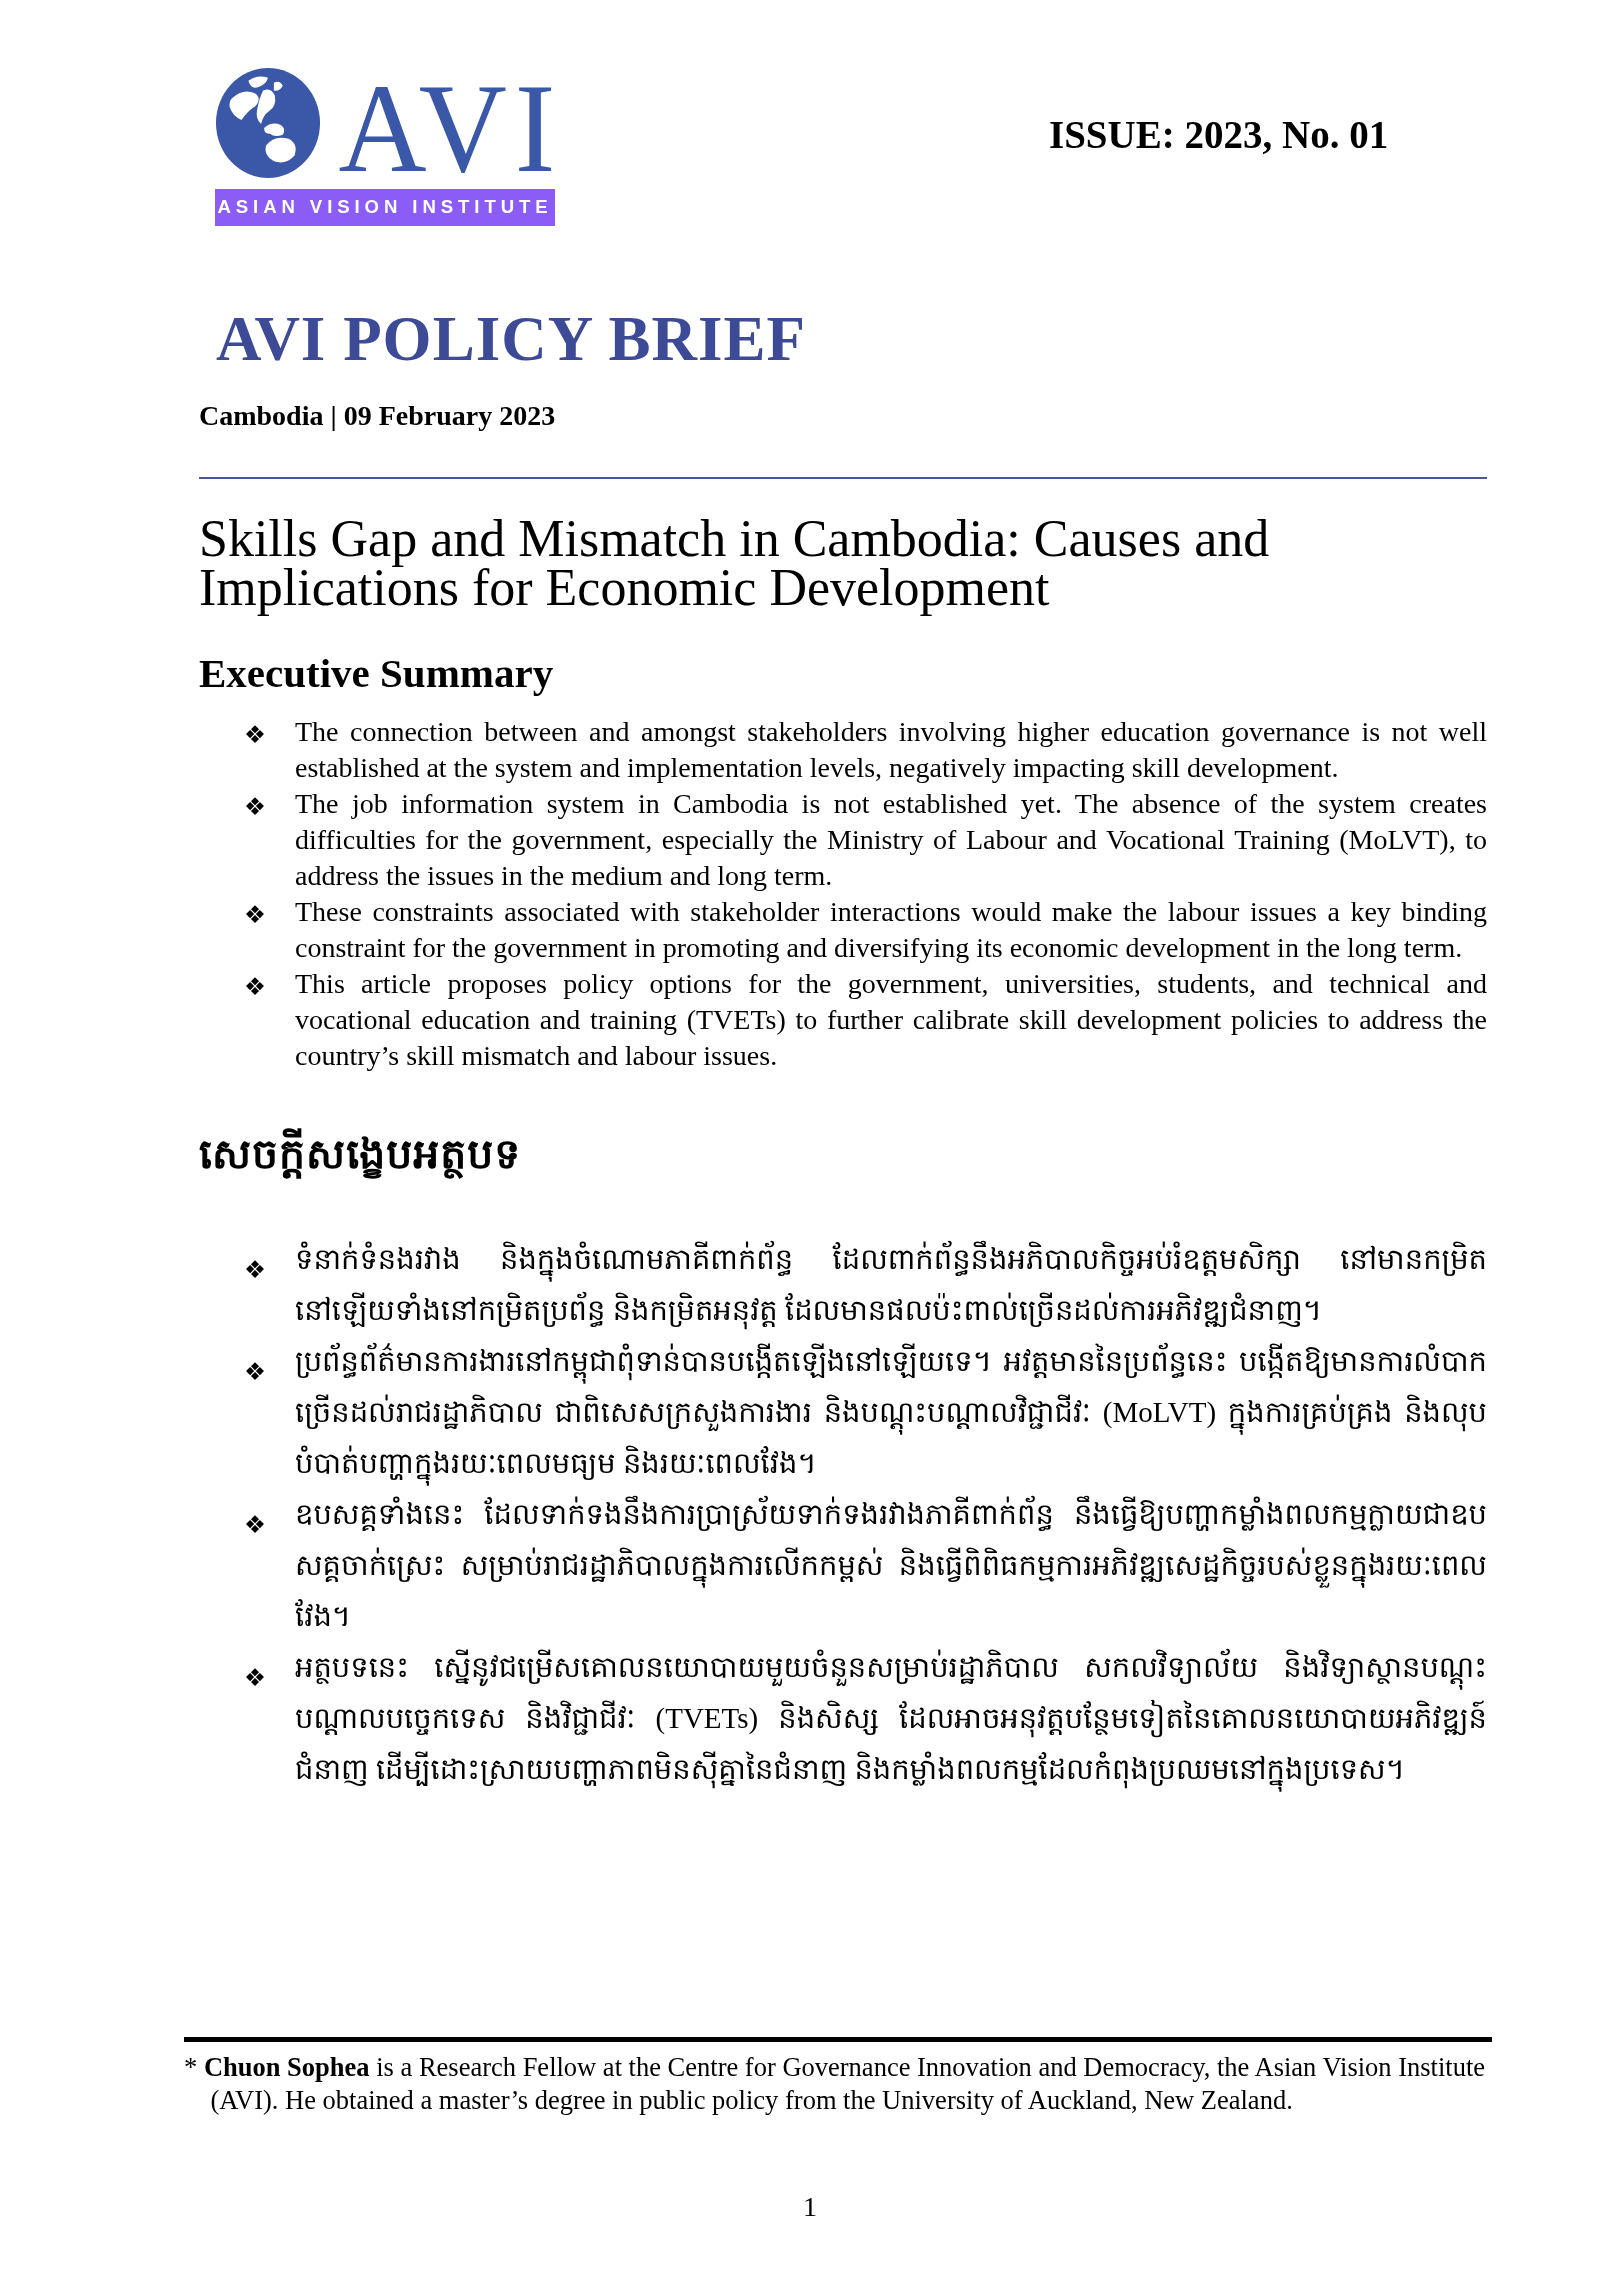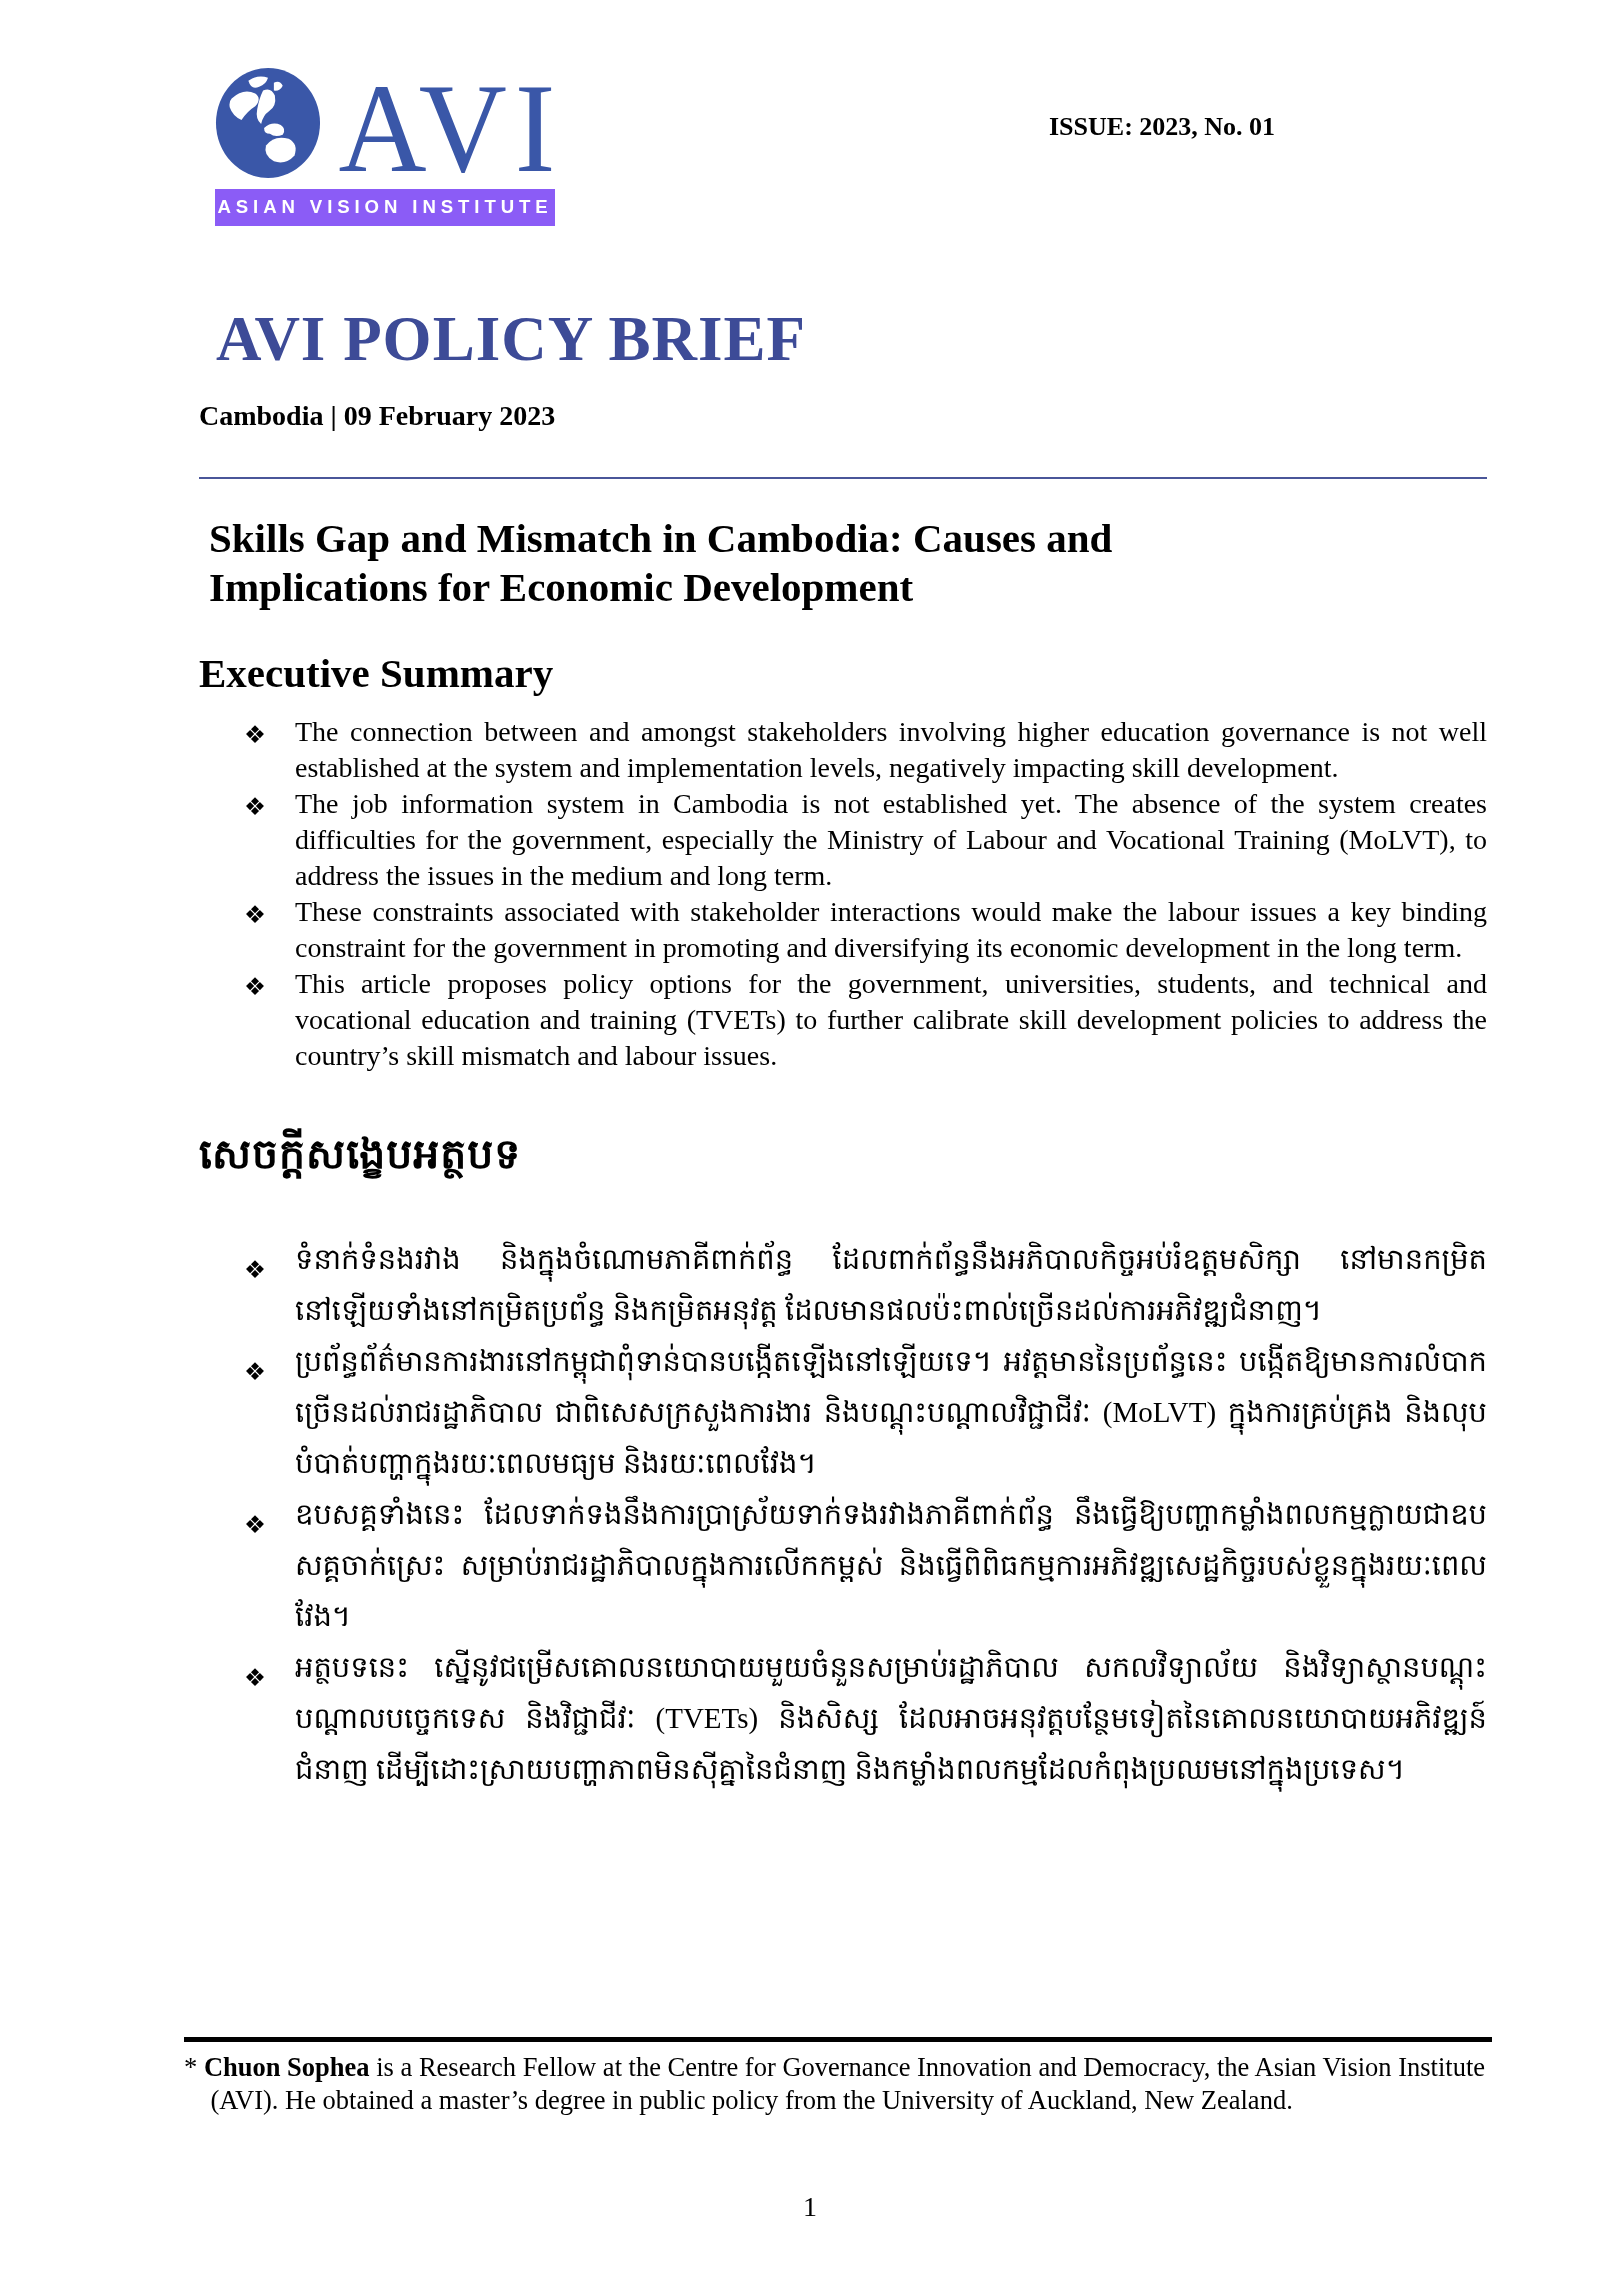--- a/index.html
+++ b/index.html
@@ -24,36 +24,36 @@
   }
   .logo-banner {
     margin-top:9.8px; width:340px; height:37px; background:#8b5cf6;
     display:flex; align-items:center; justify-content:center;
     font-family:"Liberation Sans","DejaVu Sans",sans-serif;
     font-size:18.6px; font-weight:bold; color:#ffffff; letter-spacing:4.9px;
     white-space:nowrap;
   }
   .issue-label {
     position:absolute; left:1049px; top:112px; width:412px;
-    font-size:26px; font-weight:bold; white-space:nowrap;
+    font-size:39px; font-weight:bold; white-space:nowrap;
   }
 
   
   .content { position:absolute; left:199px; top:289px; width:1288px; }
 
   .brief-title {
     margin:17px; font-size:63px; line-height:67px; font-weight:bold;
     color:#3d4b97; letter-spacing:1px;
   }
   .dateline { margin-top:27.4px; font-size:28px; font-weight:bold; }
   .divider-rule { margin-top:45px; height:0; border:none; border-top:2px solid #4a5699; width:1288px; }
 
   .article-title {
-    margin:35px 0 0 10px; max-width:1098px;
-    font-size:41px; line-height:49px; font-weight:bold;
+    margin:35px 0 0 0; max-width:1098px;
+    font-size:52px; line-height:49px; font-weight:normal;
   }
   .author-line { margin-top:35px; font-size:29px; font-style:italic; }
   .exec-heading { margin:39px 0 0 0; font-size:41px; line-height:45px; font-weight:bold; }
 
   ul.bullets { list-style:none; margin:17.6px 0 0 0; padding:0; }
   ul.bullets li {
     position:relative; padding-left:96px;
     text-align:justify; text-justify:inter-word;
   }
   ul.bullets.en li { font-size:28px; line-height:36px; }

